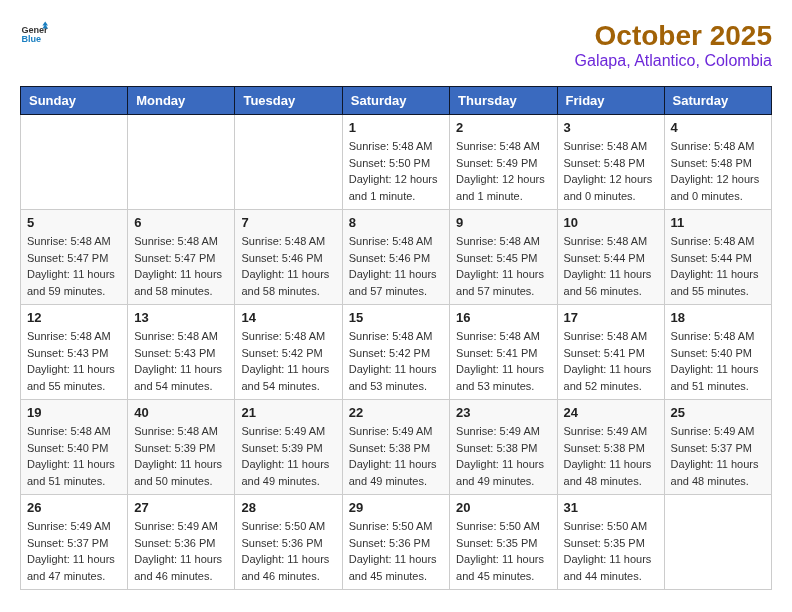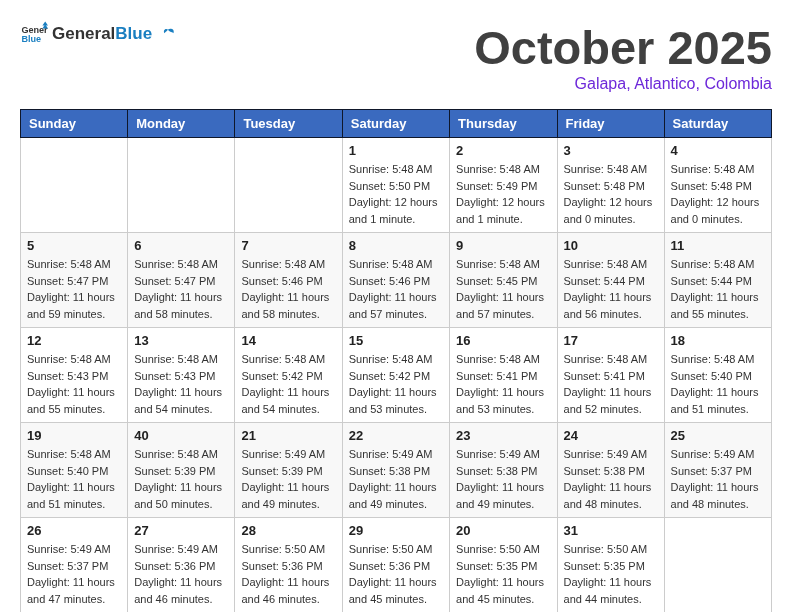--- a/index.html
+++ b/index.html
@@ -22,23 +22,23 @@
       gap: 4px;
     }
     .logo-icon {
       width: 28px;
       height: 28px;
     }
     .title-area {
       text-align: right;
     }
     .month-title {
-      font-size: 47px;
+      font-size: 28px;
       font-weight: bold;
-      color: #404040;
+      color: #a16207;
     }
     .subtitle {
       font-size: 16px;
       color: #6d28d9;
     }
     .calendar {
       width: 100%;
       border-collapse: collapse;
       border: 1px solid #ccc;
     }
@@ -81,27 +81,20 @@
 <body>
 
 <div class="header-area">
   <div class="logo">
     <svg class="logo-icon" viewBox="0 0 40 40">
       <text x="2" y="18" font-size="13" font-weight="bold" fill="#333" font-family="Arial">General</text>
       <text x="2" y="32" font-size="13" font-weight="bold" fill="#1a7fc1" font-family="Arial">Blue</text>
       <polygon points="32,8 40,8 36,2" fill="#1a7fc1"></polygon>
       <polygon points="34,10 42,10 38,4" fill="#1a7fc1" transform="translate(-2,2)"></polygon>
     </svg>
-    <div>
-      <span style="font-size:17px;font-weight:bold;color:#333;">General</span><span style="font-size:17px;font-weight:bold;color:#1a7fc1;">Blue</span>
-      <svg width="18" height="18" viewBox="0 0 20 20" style="vertical-align:middle;margin-left:2px;">
-        <path d="M10 4 C12 2, 18 3, 16 8 C14 6, 11 7, 10 4Z" fill="#1a7fc1"></path>
-        <path d="M10 4 C8 2, 4 4, 6 8 C8 6, 9 6, 10 4Z" fill="#1a7fc1"></path>
-      </svg>
-    </div>
   </div>
   <div class="title-area">
     <div class="month-title">October 2025</div>
     <div class="subtitle">Galapa, Atlantico, Colombia</div>
   </div>
 </div>
 
 <table class="calendar">
   <thead>
     <tr>

